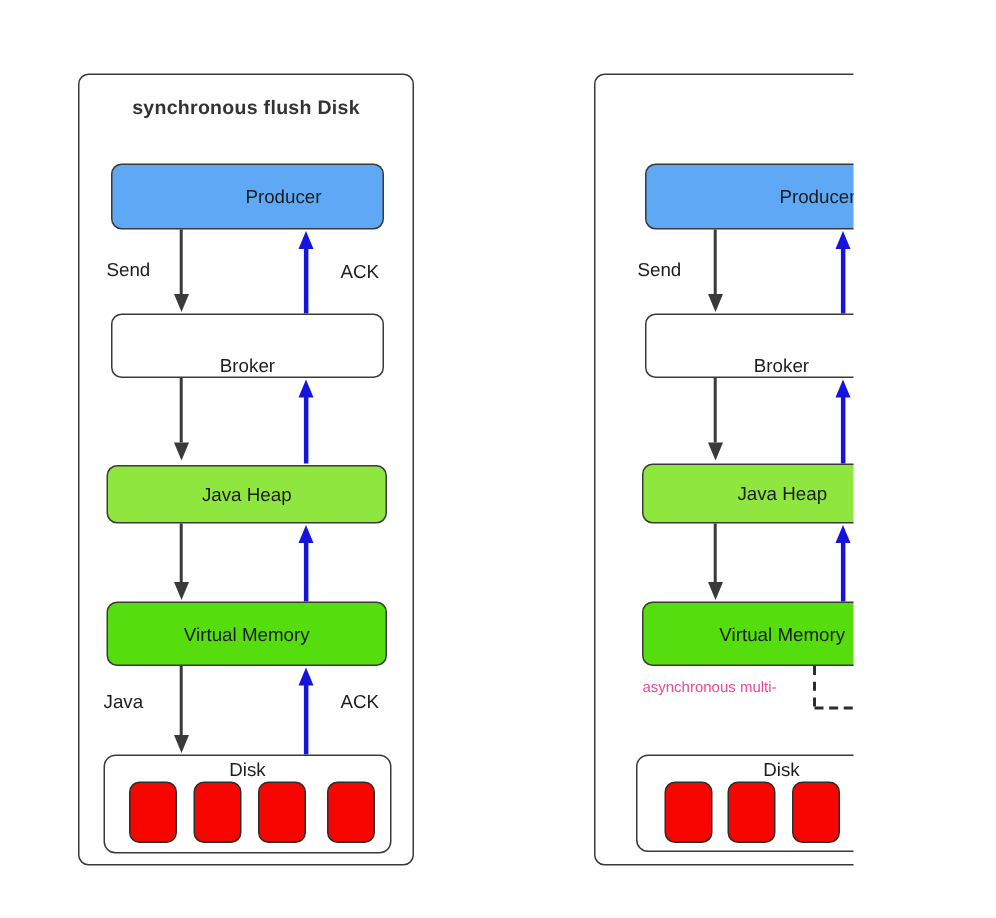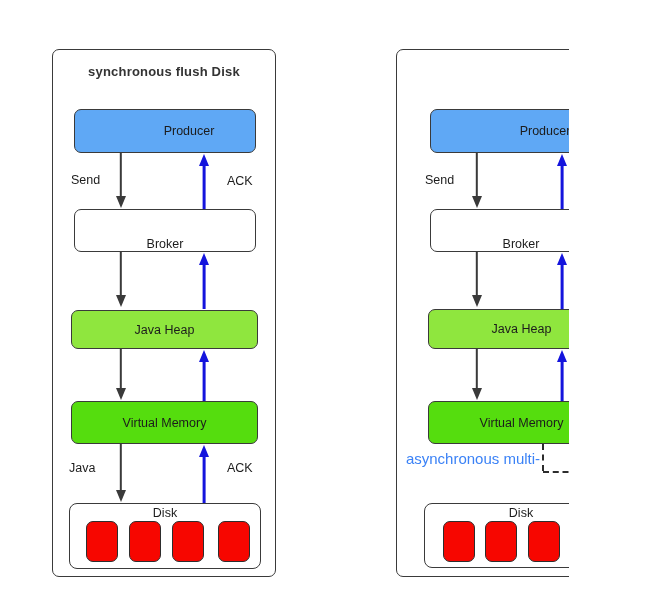--- a/index.html
+++ b/index.html
@@ -52,21 +52,21 @@
   .vline.black{background:var(--flow-arrow);}
   .vline.blue{background:var(--ack-arrow);width:2.8px;}
   .head{position:absolute;width:0;height:0;transform:translateX(-50%);}
   .head.down{border-left:5.5px solid transparent;border-right:5.5px solid transparent;border-top:12px solid var(--flow-arrow);}
   .head.up{border-left:5.5px solid transparent;border-right:5.5px solid transparent;border-bottom:12px solid var(--ack-arrow);}
   .head.down-dash{border-left:6px solid transparent;border-right:6px solid transparent;border-top:12px solid #2d2d2d;}
   .dash-v{position:absolute;width:0;border-left:2.2px dashed #2d2d2d;transform:translateX(-50%);}
   .dash-h{position:absolute;height:0;border-top:2.2px dashed #2d2d2d;}
   .edge-label{position:absolute;font-size:12.5px;color:#1c1c1c;white-space:nowrap;}
   .note{
-    position:absolute;text-align:center;font-size:15px;line-height:14px;color:#3b82f6;
+    position:absolute;text-align:center;font-size:10px;line-height:14px;color:#ec4899;
   }
 </style>
 </head>
 <body>
 
 <div class="stage">
 
   <section class="panel" style="left:52px;top:49px;width:224px;height:528px;">
 
     <div class="panel-title">synchronous flush Disk</div>

